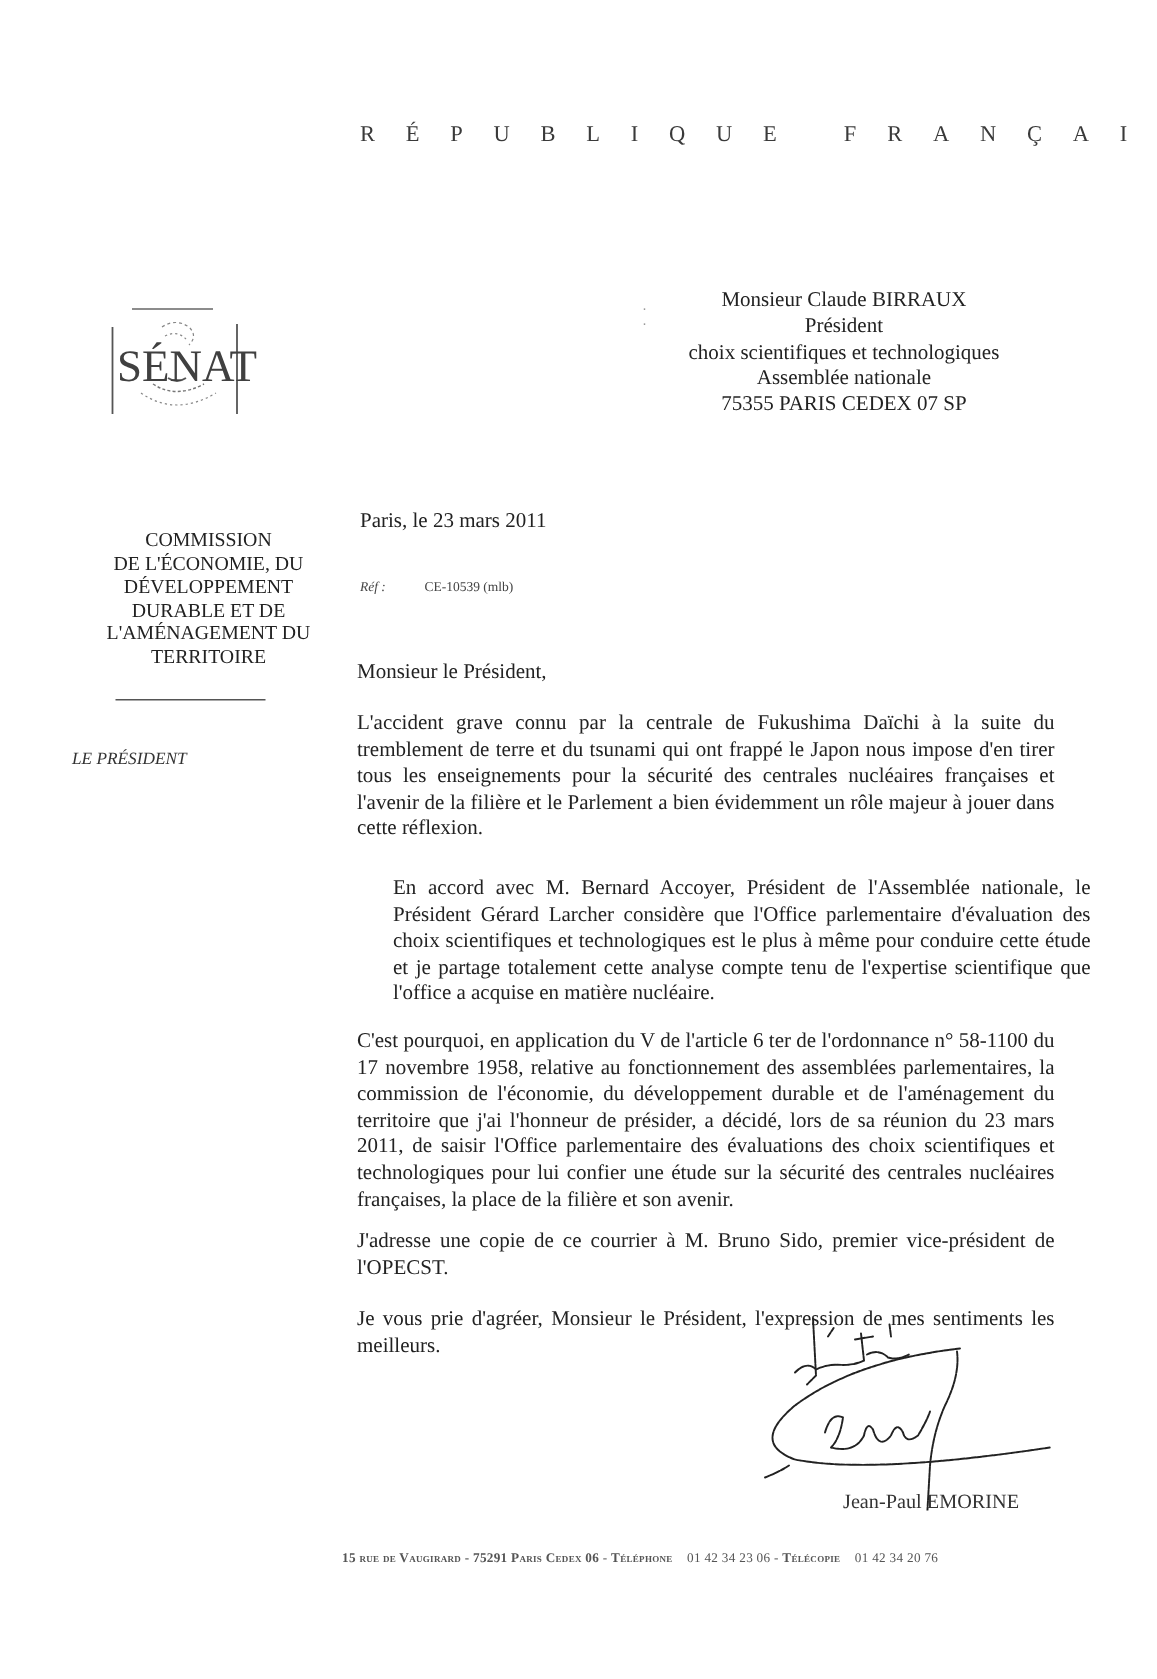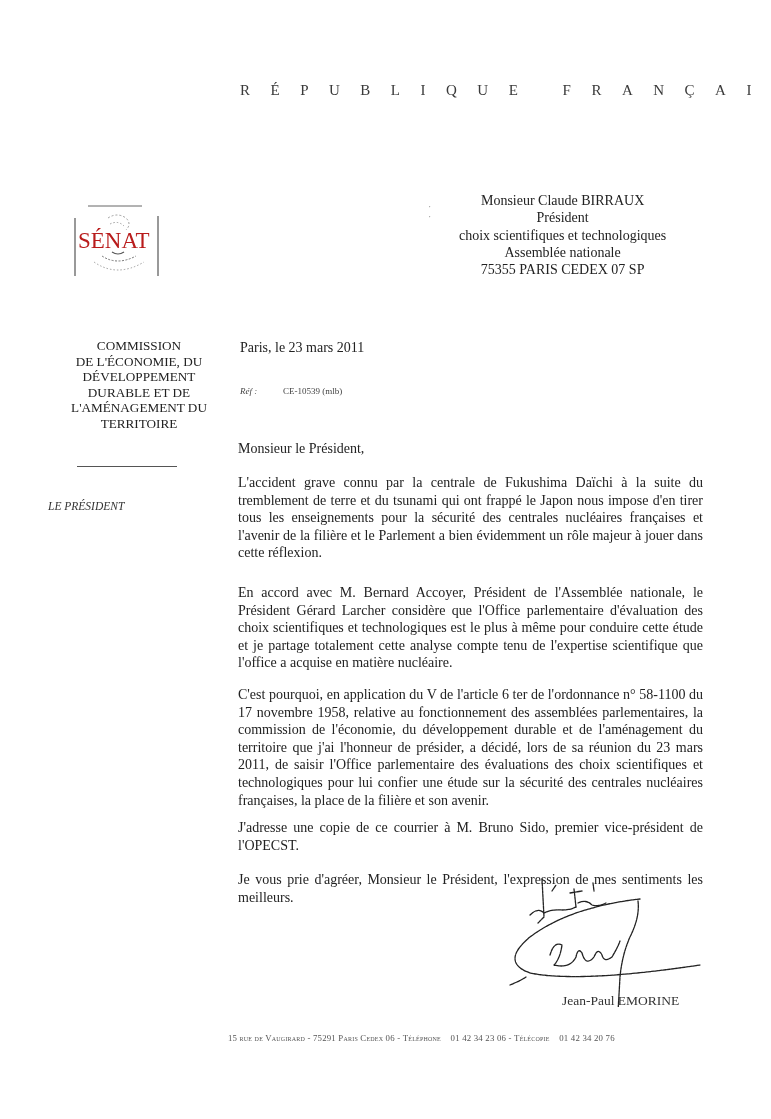--- a/index.html
+++ b/index.html
@@ -12,66 +12,66 @@
     
     .rf-heading {
       left: 240px; top: 82px; width: 460px;
       font-size: 15px; letter-spacing: 20.5px; color: #3a3a3a; white-space: nowrap;
       font-variant: small-caps;
     }
 
     
     .logo { left: 72px; top: 204px; width: 90px; height: 75px; }
     .logo-text {
-      position: absolute; left: 6px; top: 24px; font-size: 23px; color: #b91c1c;
+      position: absolute; left: 6px; top: 24px; font-size: 30px; color: #404040;
       letter-spacing: 0px;
     }
 
     
     .recipient { left: 459px; top: 192px; font-size: 14px; line-height: 17.3px; color: #222; text-align: center; }
     .recipient div { white-space: nowrap; }
     .dots { left: 428px; top: 202px; font-size: 10px; color: #999; line-height: 10px; }
 
     
     .commission {
-      left: 48px; top: 338px; width: 182px; text-align: center;
+      left: 48px; top: 352px; width: 182px; text-align: center;
       font-size: 13.2px; line-height: 15.6px; color: #222;
     }
     .commission-rule { left: 77px; top: 466px; width: 100px; height: 1px; background: #555; }
     .le-president { left: 48px; top: 500px; width: 182px; text-align: left; font-size: 11.5px; font-style: italic; color: #333; }
 
     
     .date { left: 240px; top: 340px; font-size: 14px; color: #222; }
     .ref-label { left: 240px; top: 386px; font-size: 9px; font-style: italic; color: #444; }
     .ref-value { left: 283px; top: 386px; font-size: 9px; color: #444; }
 
     
     .salutation { left: 238px; top: 441px; font-size: 14px; color: #222; }
 
     
     .para {
       left: 238px; width: 465px; font-size: 14px; line-height: 17.6px;
       text-align: justify; color: #222;
     }
     .p1 { top: 474px; }
-    .p2 { top: 584px; }
+    .p2 { top: 584px; margin-left: 24px; }
     .p3 { top: 686px; }
     .p4 { top: 819px; }
     .p5 { top: 871px; }
 
     
     .signature { left: 490px; top: 877px; width: 230px; height: 130px; }
     .signer { left: 562px; top: 993px; font-size: 13.5px; color: #333; }
 
     
     .footer {
       left: 228px; top: 1033px; font-size: 8.8px; color: #555; white-space: nowrap;
       letter-spacing: 0.2px;
     }
-    .sc { font-variant: small-caps; }
+    .sc { font-variant: small-caps; font-weight: bold; }
     .ital { }
   </style>
 </head>
 <body>
 
 <div class="abs rf-heading">RÉPUBLIQUE  FRANÇAISE</div>
 
 <div class="abs logo">
   <svg width="90" height="75" viewBox="0 0 90 75">
     <line x1="16" y1="2" x2="70" y2="2" stroke="#666" stroke-width="1"></line>

